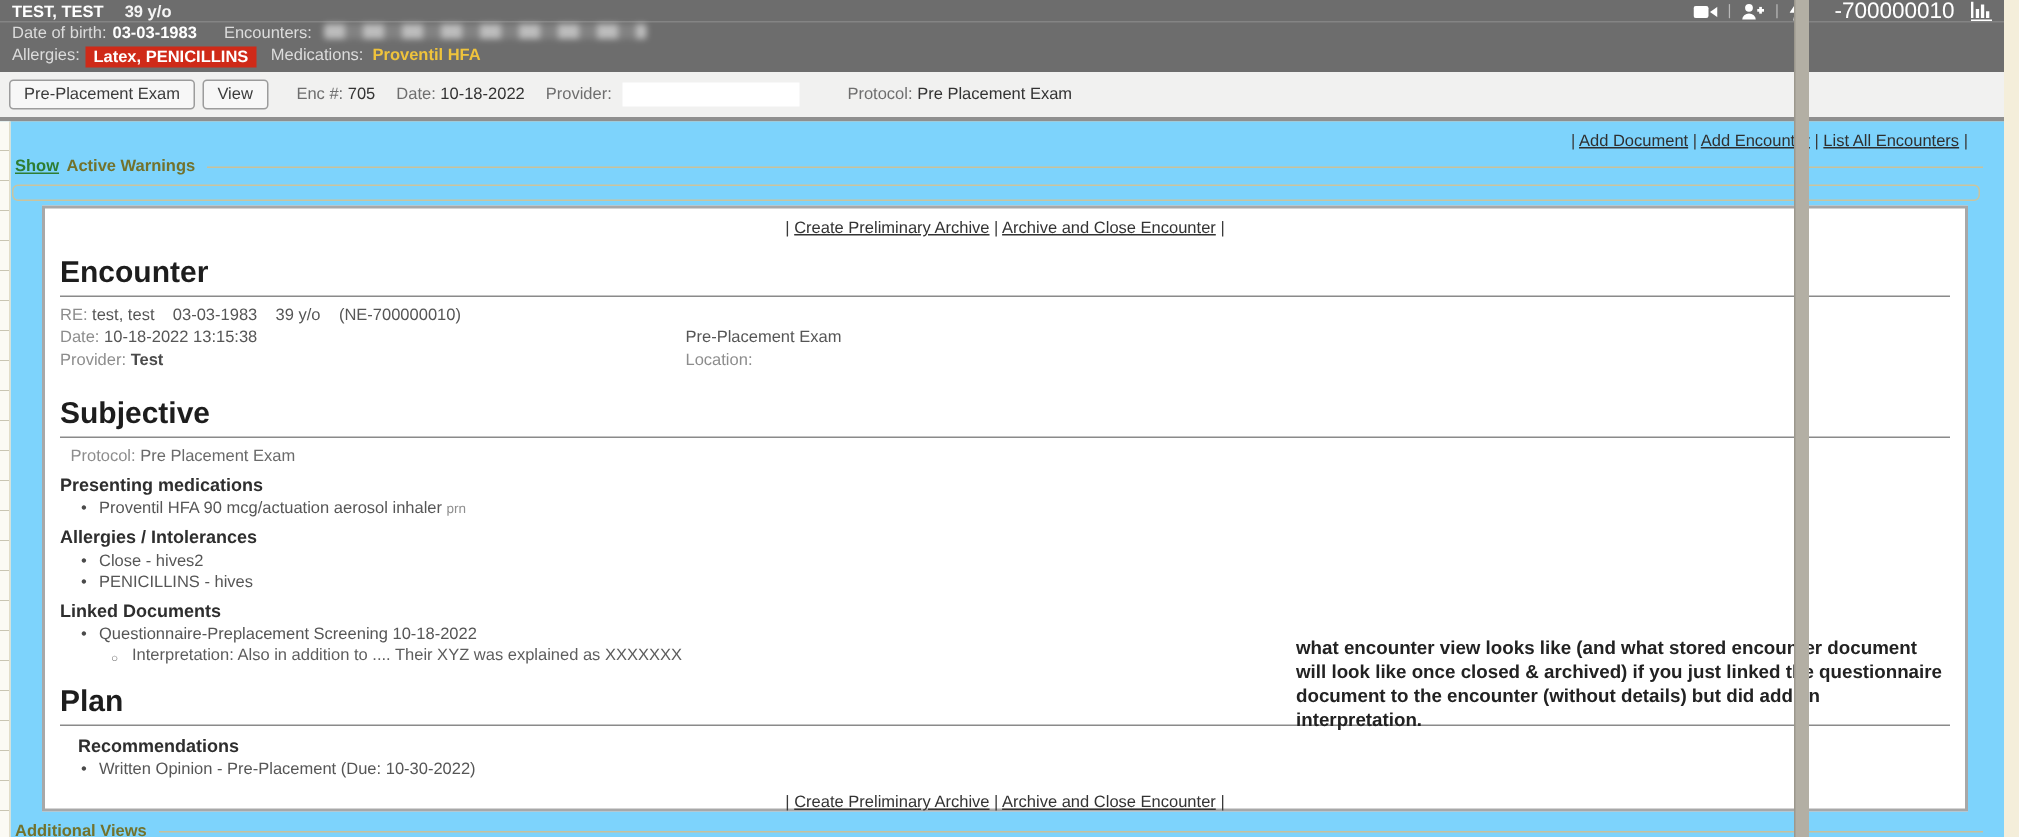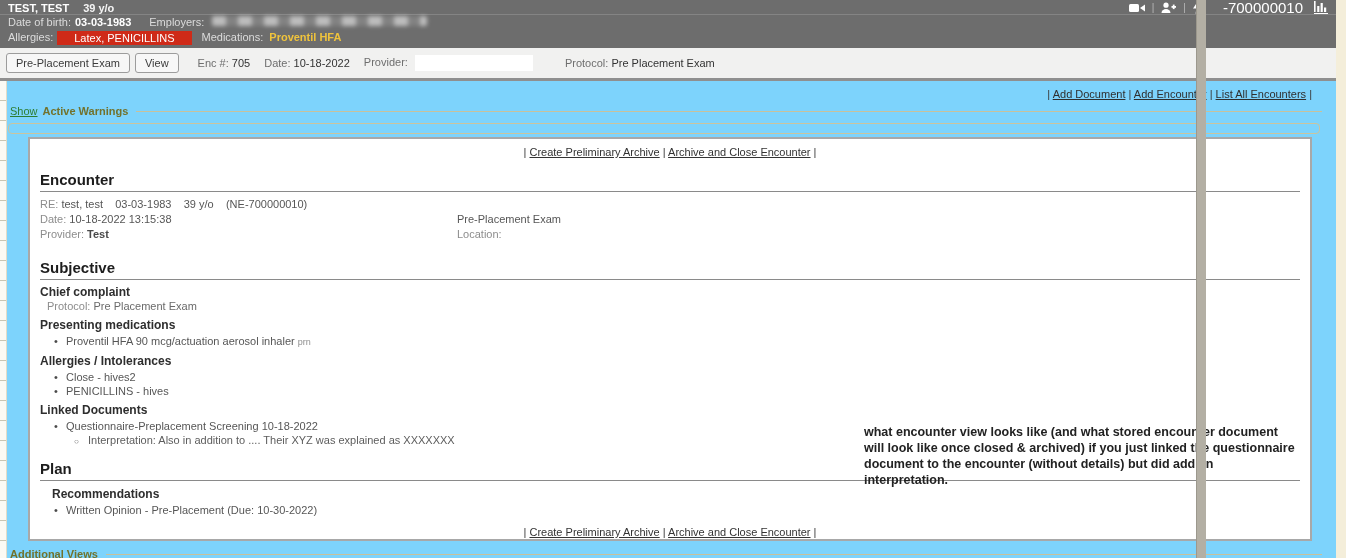--- a/index.html
+++ b/index.html
@@ -16,21 +16,21 @@
   .icon-sep { color:#b8b8b8; font-size:10px; }
   .b-icon { display:inline-flex; align-items:center; cursor:pointer; }
   .patient-id { color:#fff; font-size:15px; margin:0 4px 0 14px; }
   .chart-icon-wrap { border-bottom:1px solid #fff; padding-bottom:1px; }
   .banner-row2, .banner-row3 { padding:1px 8px; height:15px; display:flex; align-items:flex-start; color:#e3e3e3; }
   .banner-label { color:#dcdcdc; margin-right:4px; }
   .banner-bold { font-weight:bold; color:#fff; }
   .redacted-blur { display:inline-block; width:215px; height:10px; margin-left:4px;
     background:repeating-linear-gradient(90deg, rgba(255,255,255,.55) 0 14px, rgba(255,255,255,.15) 14px 26px);
     filter:blur(2px); border-radius:2px; }
-  .allergy-badge { background:#cf2a18; color:#fff; font-weight:normal; padding:1px 17px; margin-right:10px; }
+  .allergy-badge { background:#cf2a18; color:#fff; font-weight:bold; padding:1px 5px; margin-right:10px; }
   .meds-value { color:#efc33c; font-weight:bold; margin-left:2px; }
   .gap18 { width:18px; }
 
   
   .toolbar { position:absolute; top:48px; left:0; width:1336px; height:33px; background:#f1f1f0;
     border-bottom:3px solid #8f8f8f; display:flex; align-items:center; padding:0 6px; color:#4c4c4c; }
   .tb-btn { background:#f7f7f7; border:1px solid #9c9c9c; border-radius:3px; padding:3px 9px;
     font-family:"Liberation Sans",sans-serif; font-size:11px; color:#3b3b3b; margin-right:5px; cursor:pointer; }
   .tb-field { margin-left:14px; white-space:nowrap; }
   .tb-label { color:#6e6e6e; }
@@ -40,31 +40,31 @@
   
   .content { position:absolute; top:81px; left:0; width:1336px; height:477px; background:#7dd3fc; }
   .left-ruler { position:absolute; left:0; top:0; width:7px; height:477px; background:#fbfaf4;
     border-right:1px solid #e2ddc8;
     background-image:repeating-linear-gradient(180deg,#fbfaf4 0 19px,#c9c5b2 19px 20px); }
   .right-rail { position:absolute; right:0; top:0; width:10px; height:558px; background:#b3afa4; border-left:1px solid #9c988d; }
 
   .top-links { text-align:right; padding:7px 24px 0 0; color:#3a3a3a; height:20px; }
   .doc-link { color:#2f2f2f; text-decoration:underline; cursor:pointer; }
   .warnings-row { display:flex; align-items:center; margin:2px 14px 0 10px; height:16px; }
-  .show-link { color:#2e7d32; font-weight:normal; text-decoration:underline; cursor:pointer; margin-right:5px; }
+  .show-link { color:#2e7d32; font-weight:bold; text-decoration:underline; cursor:pointer; margin-right:5px; }
   .warnings-title { color:#72722c; font-weight:bold; white-space:nowrap; }
   .warn-line { flex:1; height:1px; background:#c9c19a; margin-left:8px; }
   .warnings-fieldset { margin:4px 16px 0 8px; height:11px; border:1px solid #cbc49d; border-radius:4px; }
 
   
   .panel { position:relative; margin:3px 0 0 28px; width:1284px; height:404px; background:#fff;
     border:2px solid #a8a8a8; padding:4px 10px 0 10px; }
   .archive-links { text-align:center; color:#3a3a3a; padding:3px 0; }
   .arch-link { color:#333; text-decoration:underline; cursor:pointer; }
-  .sec-head { font-size:15px; font-weight:bold; color:#1d1d1d; margin-top:11px; }
+  .sec-head { font-size:20px; font-weight:bold; color:#1d1d1d; margin-top:11px; }
   .sec-head.first { margin-top:10px; }
   .sec-rule { border:none; border-top:1px solid #8a8a8a; margin:3px 0 5px 0; }
   .info-line { color:#565656; line-height:15px; }
   .lbl { color:#8d8d8d; }
   .two-col { display:flex; line-height:15px; color:#565656; }
   .col-left { width:417px; }
   .sub-head { font-weight:bold; color:#2e2e2e; font-size:12px; margin-top:5px; }
   .indent1 { margin-left:7px; color:#6a6a6a; line-height:14px; }
   ul.bullets { list-style:none; margin:2px 0 0 0; }
   ul.bullets > li { position:relative; padding-left:26px; line-height:14px; color:#565656; }
@@ -120,21 +120,21 @@
               <rect x="6.6" y="2" width="2.2" height="9" fill="#fff"></rect>
               <rect x="10" y="6.5" width="2.2" height="4.5" fill="#fff"></rect>
             </svg>
         </span>
       </span>
     </div>
     <div class="banner-row2">
       <span class="banner-label">Date of birth:</span>
       <span class="banner-bold">03-03-1983</span>
       <span class="gap18"></span>
-      <span class="banner-label">Employers:</span>
+      <span class="banner-label">Encounters:</span>
       <span class="redacted-blur"></span>
     </div>
     <div class="banner-row3">
       <span class="banner-label">Allergies:</span>
       <span class="allergy-badge">Latex, PENICILLINS</span>
       <span class="banner-label">Medications:</span>
       <span class="meds-value">Proventil HFA</span>
     </div>
   </div>
 
@@ -203,21 +203,20 @@
         <span class="col-left">
           <span class="lbl">Provider:</span>
           <span style="font-weight:bold;color:#4a4a4a;">Test</span>
         </span>
         <span class="lbl">Location:</span>
       </div>
 
       <div class="sec-head" style="margin-top:17px;">Subjective</div>
       <hr class="sec-rule">
 
-      <div class="sub-head" style="margin-top:4px;">Chief complaint</div>
       <div class="indent1">
         <span class="lbl">Protocol:</span>
         <span>Pre Placement Exam</span>
       </div>
 
       <div class="sub-head">Presenting medications</div>
       <ul class="bullets">
         <li><span>Proventil HFA 90 mcg/actuation aerosol inhaler</span><span class="prn">prn</span></li>
       </ul>
 

